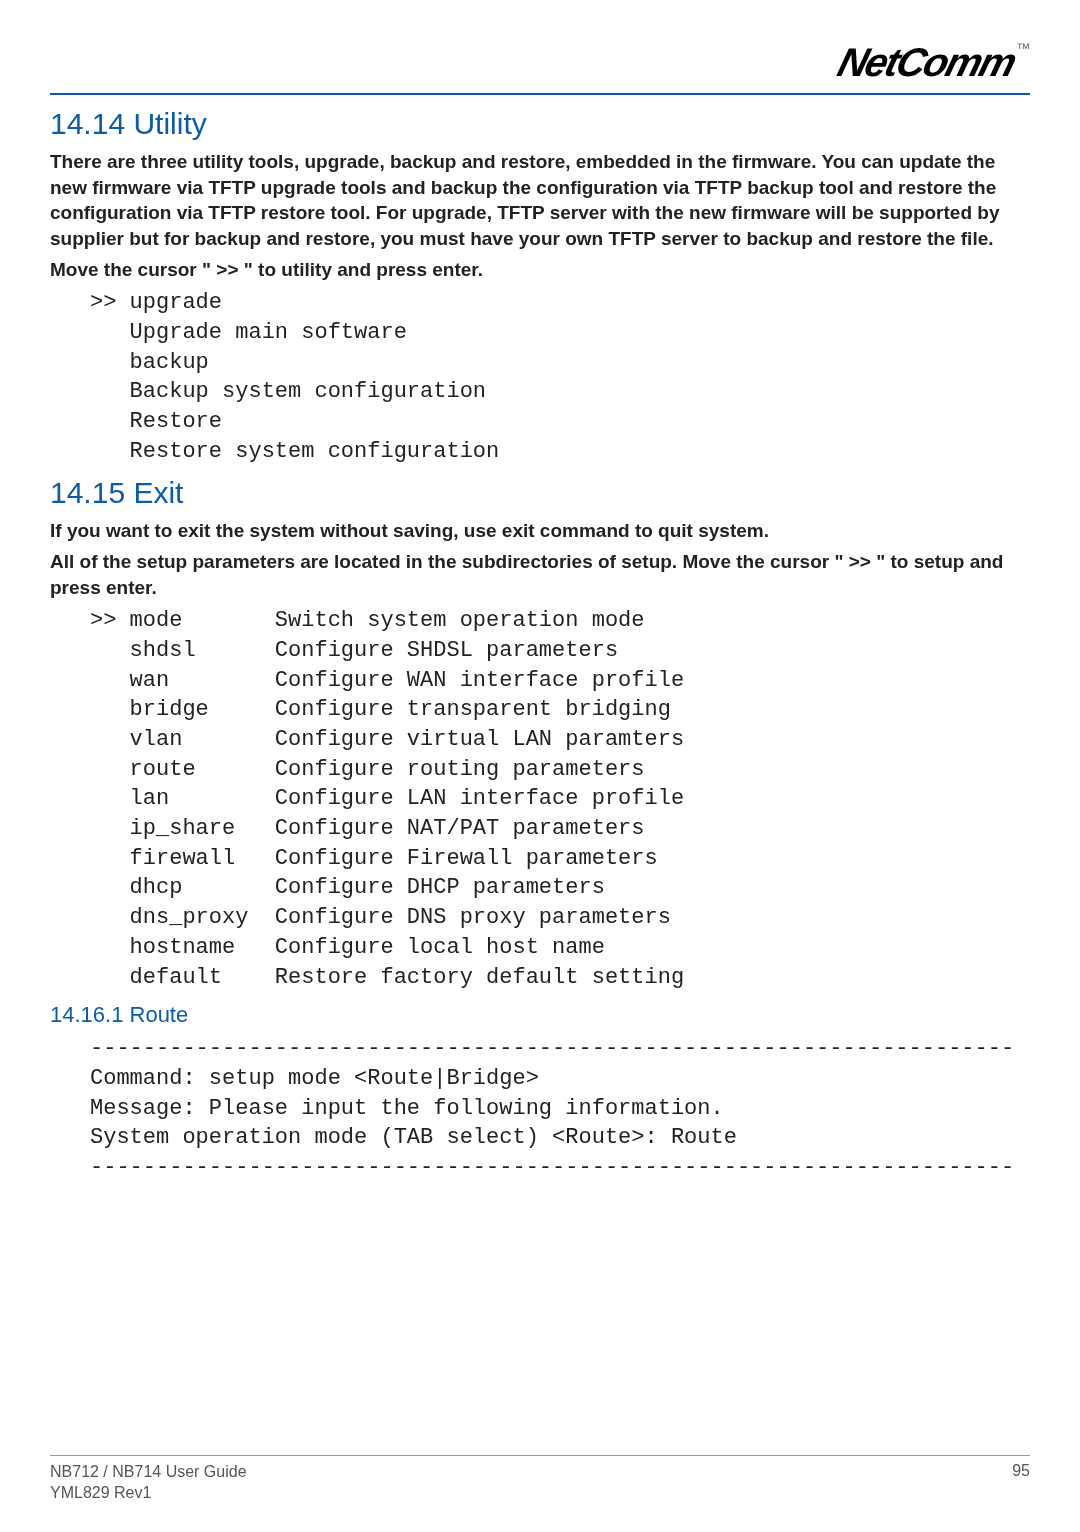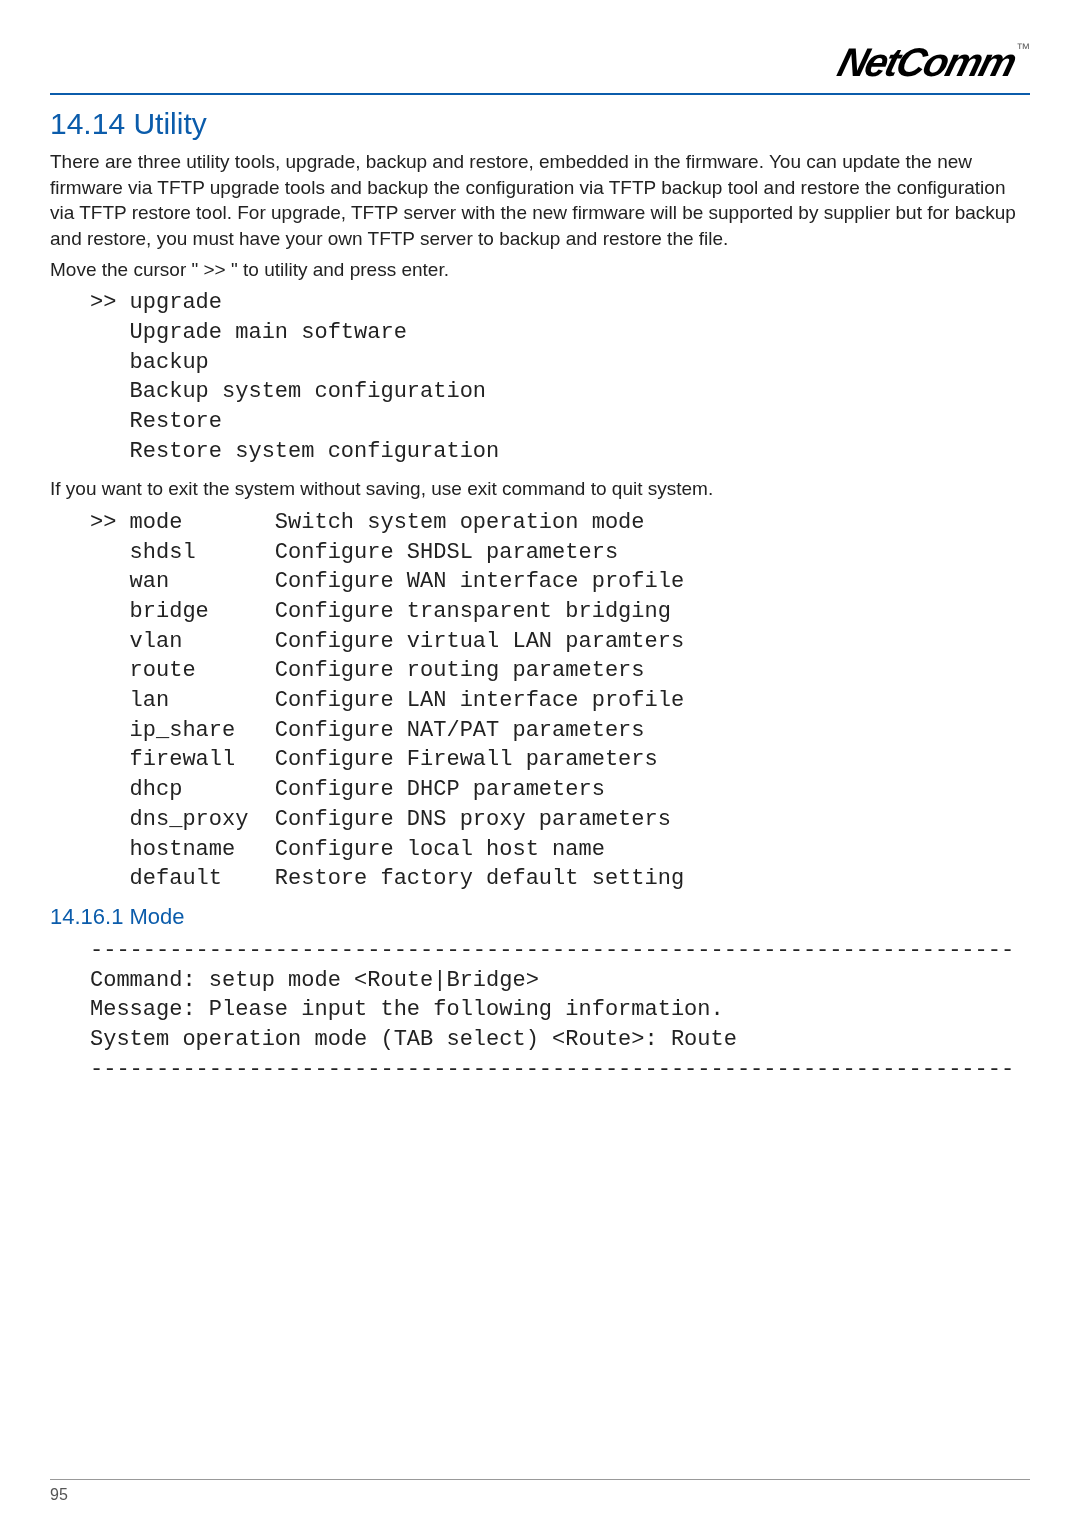--- a/index.html
+++ b/index.html
@@ -52,21 +52,21 @@
   }
   h3.subsection {
     font-family: "Helvetica Neue", Arial, sans-serif;
     font-weight: 300;
     color: #0b5cab;
     font-size: 22px;
     margin: 6px 0 6px 0;
   }
   p.body {
     font-family: "Helvetica Neue", Arial, sans-serif;
-    font-weight: 400;
+    font-weight: 700;
     font-size: 19px;
     line-height: 1.35;
     margin: 5px 0;
     color: #222;
   }
   pre.code {
     font-family: "Courier New", Courier, monospace;
     font-size: 22px;
     line-height: 1.35;
     margin: 6px 0 10px 40px;
@@ -103,39 +103,45 @@
   <h2 class="section">14.14 Utility</h2>
   <p class="body">There are three utility tools, upgrade, backup and restore, embedded in the firmware. You can update the new firmware via TFTP upgrade tools and backup the configuration via TFTP backup tool and restore the configuration via TFTP restore tool. For upgrade, TFTP server with the new firmware will be supported by supplier but for backup and restore, you must have your own TFTP server to backup and restore the file.</p>
   <p class="body">Move the cursor " &gt;&gt; " to utility and press enter.</p>
   <pre class="code">&gt;&gt; upgrade
    Upgrade main software
    backup
    Backup system configuration
    Restore
    Restore system configuration</pre>
 
+  <h2 class="section">14.15 Exit</h2>
   <p class="body">If you want to exit the system without saving, use exit command to quit system.</p>
 
+  <p class="body">All of the setup parameters are located in the subdirectories of setup. Move the cursor " &gt;&gt; " to setup and press enter.</p>
   <pre class="code">&gt;&gt; mode       Switch system operation mode
    shdsl      Configure SHDSL parameters
    wan        Configure WAN interface profile
    bridge     Configure transparent bridging
    vlan       Configure virtual LAN paramters
    route      Configure routing parameters
    lan        Configure LAN interface profile
    ip_share   Configure NAT/PAT parameters
    firewall   Configure Firewall parameters
    dhcp       Configure DHCP parameters
    dns_proxy  Configure DNS proxy parameters
    hostname   Configure local host name
    default    Restore factory default setting</pre>
 
-  <h3 class="subsection">14.16.1 Mode</h3>
+  <h3 class="subsection">14.16.1 Route</h3>
   <pre class="code" style="margin-left:40px;">----------------------------------------------------------------------
 Command: setup mode &lt;Route|Bridge&gt;
 Message: Please input the following information.
 System operation mode (TAB select) &lt;Route&gt;: Route
 ----------------------------------------------------------------------</pre>
 </div>
 
 <div class="footer">
+  <div class="footer-left">
+    <div>NB712 / NB714 User Guide</div>
+    <div>YML829 Rev1</div>
+  </div>
   <div>95</div>
 </div>
 
 </body></html>

